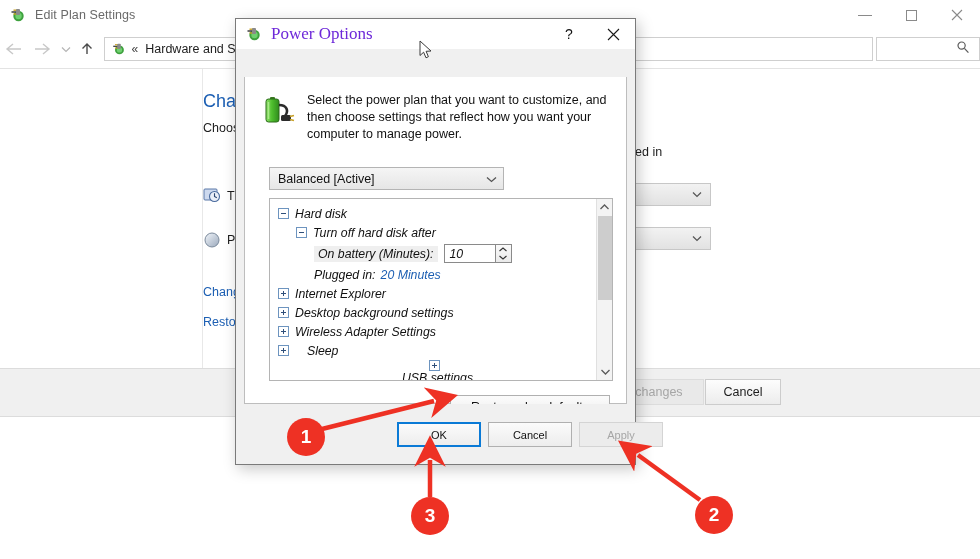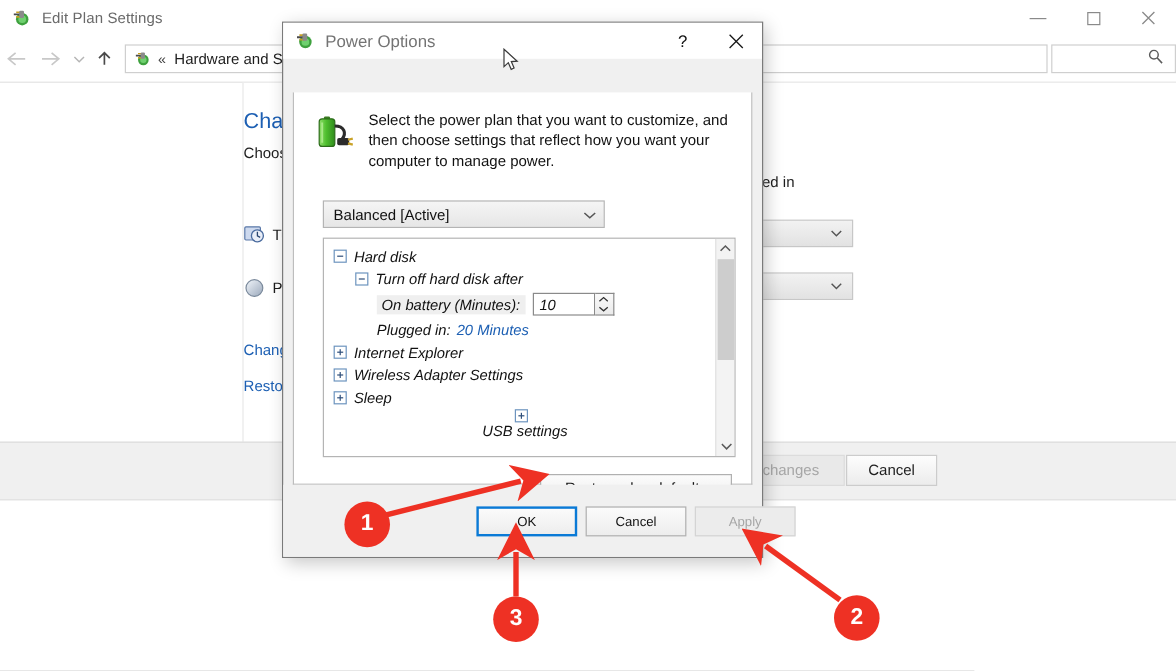--- a/index.html
+++ b/index.html
@@ -187,21 +187,21 @@
   .dlg-titlebar {
     position: absolute; left: 0; top: 0;
     width: 399px; height: 30px;
     background: #ffffff;
     display: flex; align-items: center;
   }
   .dlg-title-icon {
     margin-left: 9px; margin-right: 8px;
     width: 18px; height: 18px; position: relative;
   }
-  .dlg-title-text { font-size: 14px; color: #737373; }
+  .dlg-title-text { font-size: 17px; color: #6d28d9; font-family: Liberation Serif, serif; }
   .dlg-caption {
     position: absolute; right: 0; top: 0; height: 30px; display: flex;
   }
   .dlg-cap-btn {
     width: 44px; height: 30px;
     display: flex; align-items: center; justify-content: center;
     color: #111;
     font-size: 14px;
   }
 
@@ -616,23 +616,27 @@
             <span>Plugged in:</span>
             <span class="val-link" style="margin-left:5px;">20 Minutes</span>
           </div>
 
           <div class="tree-row" style="padding-left:8px;">
             <span class="expander plus"></span>
             <span>Internet Explorer</span>
           </div>
           <div class="tree-row" style="padding-left:8px;">
             <span class="expander plus"></span>
+            <span>Desktop background settings</span>
+          </div>
+          <div class="tree-row" style="padding-left:8px;">
+            <span class="expander plus"></span>
             <span>Wireless Adapter Settings</span>
           </div>
-          <div class="tree-row" style="padding-left:8px;">
+          <div class="tree-row" style="padding-left:8px;gap:12px;">
             <span class="expander plus"></span>
             <span>Sleep</span>
           </div>
           <div class="tree-row" style="padding-left:8px;flex-direction:column;">
             <span class="expander plus"></span>
             <span>USB settings</span>
           </div>
           <div class="tree-row" style="padding-left:8px;">
             
             

